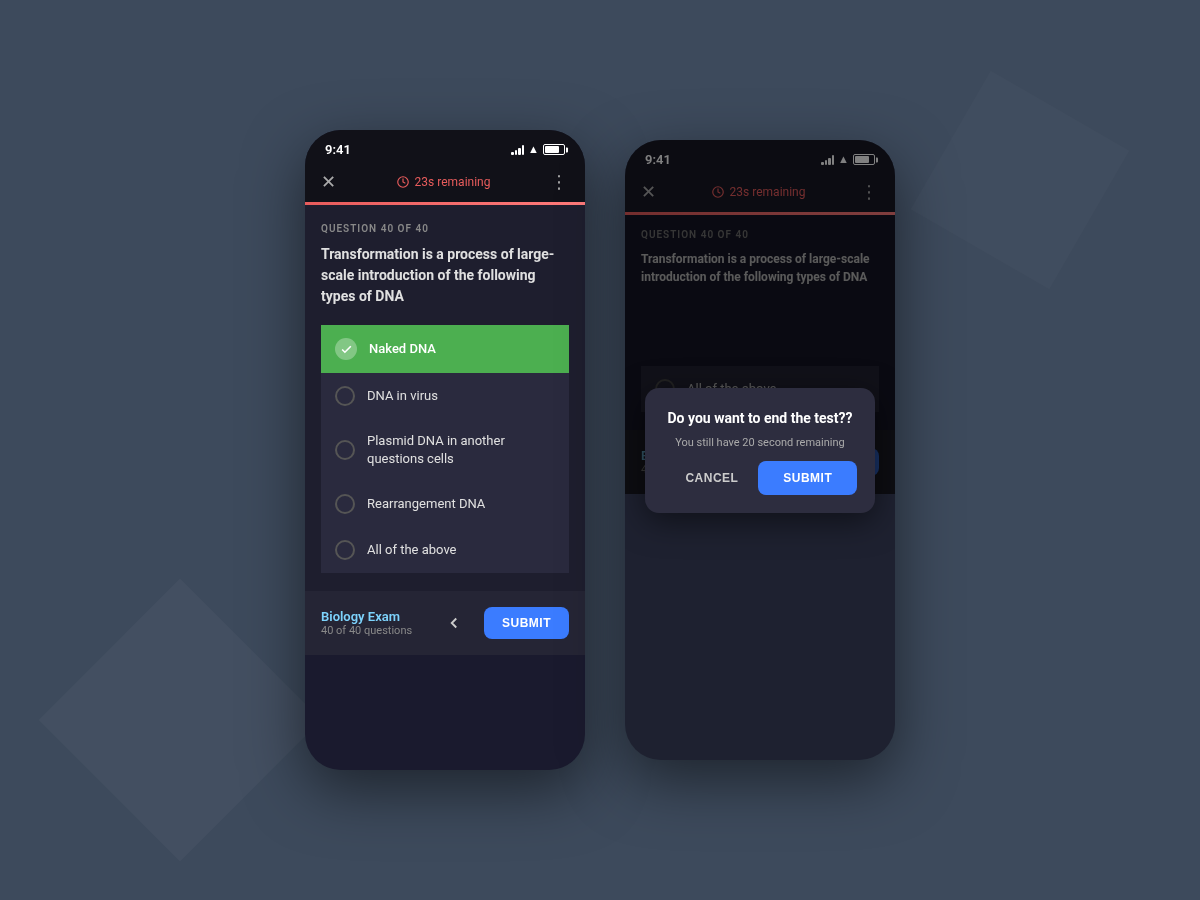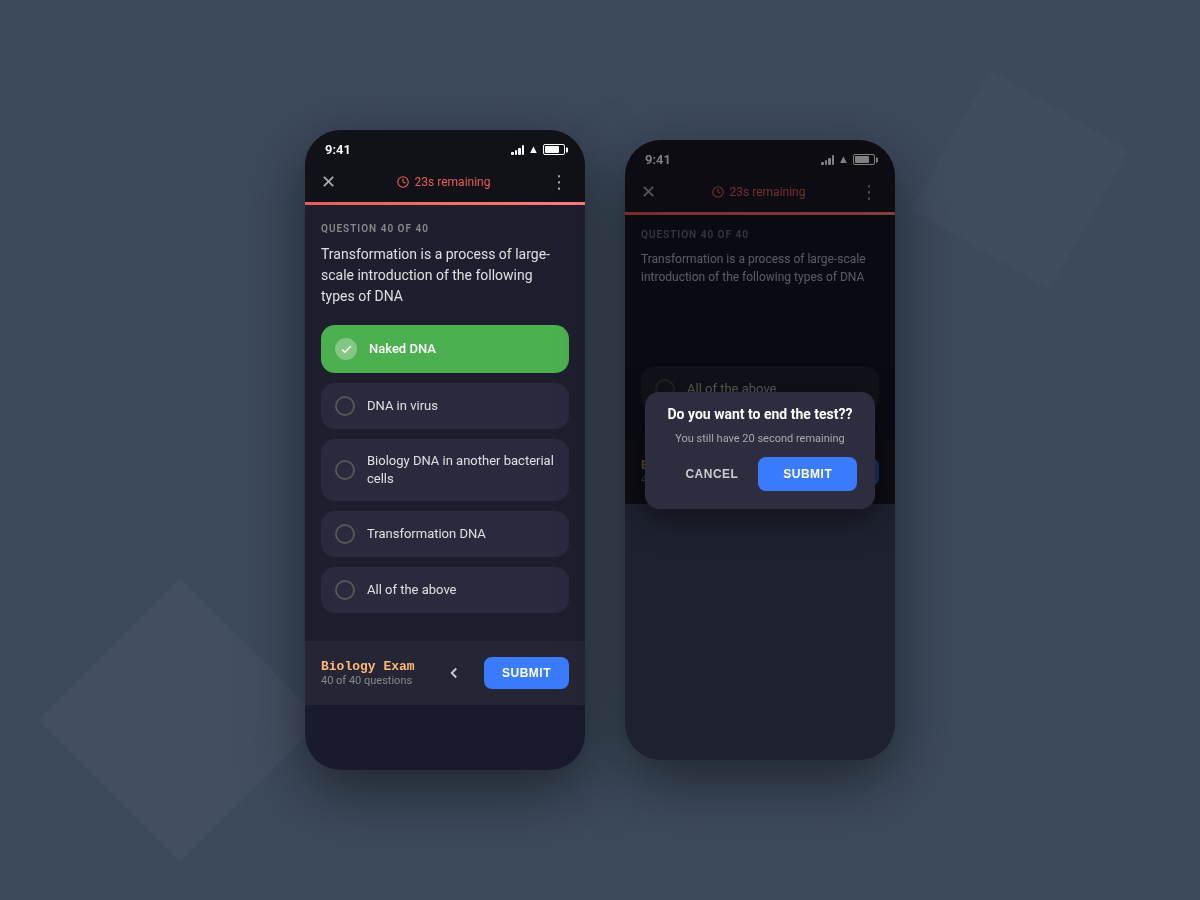--- a/index.html
+++ b/index.html
@@ -170,30 +170,30 @@
       font-weight: 600;
       letter-spacing: 1px;
       margin-bottom: 10px;
       text-transform: uppercase;
     }
     .question-text {
       font-size: 14px;
       color: #e0e0e0;
       line-height: 1.5;
       margin-bottom: 18px;
+      font-weight: bold;
     }
 
     
     .option {
       display: flex;
       align-items: center;
       gap: 12px;
       padding: 13px 14px;
-      border-radius: 14px;
-      margin-bottom: 10px;
+      border-radius: 0;
       cursor: pointer;
     }
     .option-correct {
       background: #4CAF50;
     }
     .option-default {
       background: #2a2a3e;
     }
     .option-radio {
       width: 20px;
@@ -233,22 +233,21 @@
     .phone-footer {
       background: #252535;
       padding: 14px 16px;
       display: flex;
       align-items: center;
       justify-content: space-between;
     }
     .footer-info h4 {
       font-size: 13px;
       font-weight: 600;
-      color: #fdba74;
-      font-family: Liberation Mono, monospace;
+      color: #7dd3fc;
     }
     .footer-info p {
       font-size: 11px;
       color: #888;
     }
     .footer-nav {
       display: flex;
       align-items: center;
       gap: 12px;
     }
@@ -286,21 +285,21 @@
       align-items: center;
       justify-content: center;
       z-index: 10;
       padding: 20px;
       border-radius: 36px;
       overflow: hidden;
     }
     .dialog-box {
       background: #2d2d3f;
       border-radius: 14px;
-      padding: 14px 18px 18px;
+      padding: 22px 18px 18px;
       width: 100%;
       max-width: 260px;
       text-align: center;
       box-shadow: 0 8px 32px rgba(0,0,0,0.5);
     }
     .dialog-title {
       font-size: 14px;
       font-weight: 700;
       color: #fff;
       margin-bottom: 10px;
@@ -410,26 +409,26 @@
       <span class="option-text">Naked DNA</span>
     </div>
 
     <div class="option option-default">
       <div class="option-radio"></div>
       <span class="option-text">DNA in virus</span>
     </div>
 
     <div class="option option-default">
       <div class="option-radio"></div>
-      <span class="option-text">Biology DNA in another bacterial cells</span>
+      <span class="option-text">Plasmid DNA in another questions cells</span>
     </div>
 
     <div class="option option-default">
       <div class="option-radio"></div>
-      <span class="option-text">Transformation DNA</span>
+      <span class="option-text">Rearrangement DNA</span>
     </div>
 
     <div class="option option-default">
       <div class="option-radio"></div>
       <span class="option-text">All of the above</span>
     </div>
   </div>
 
   <div class="phone-footer">
     <div class="footer-info">

